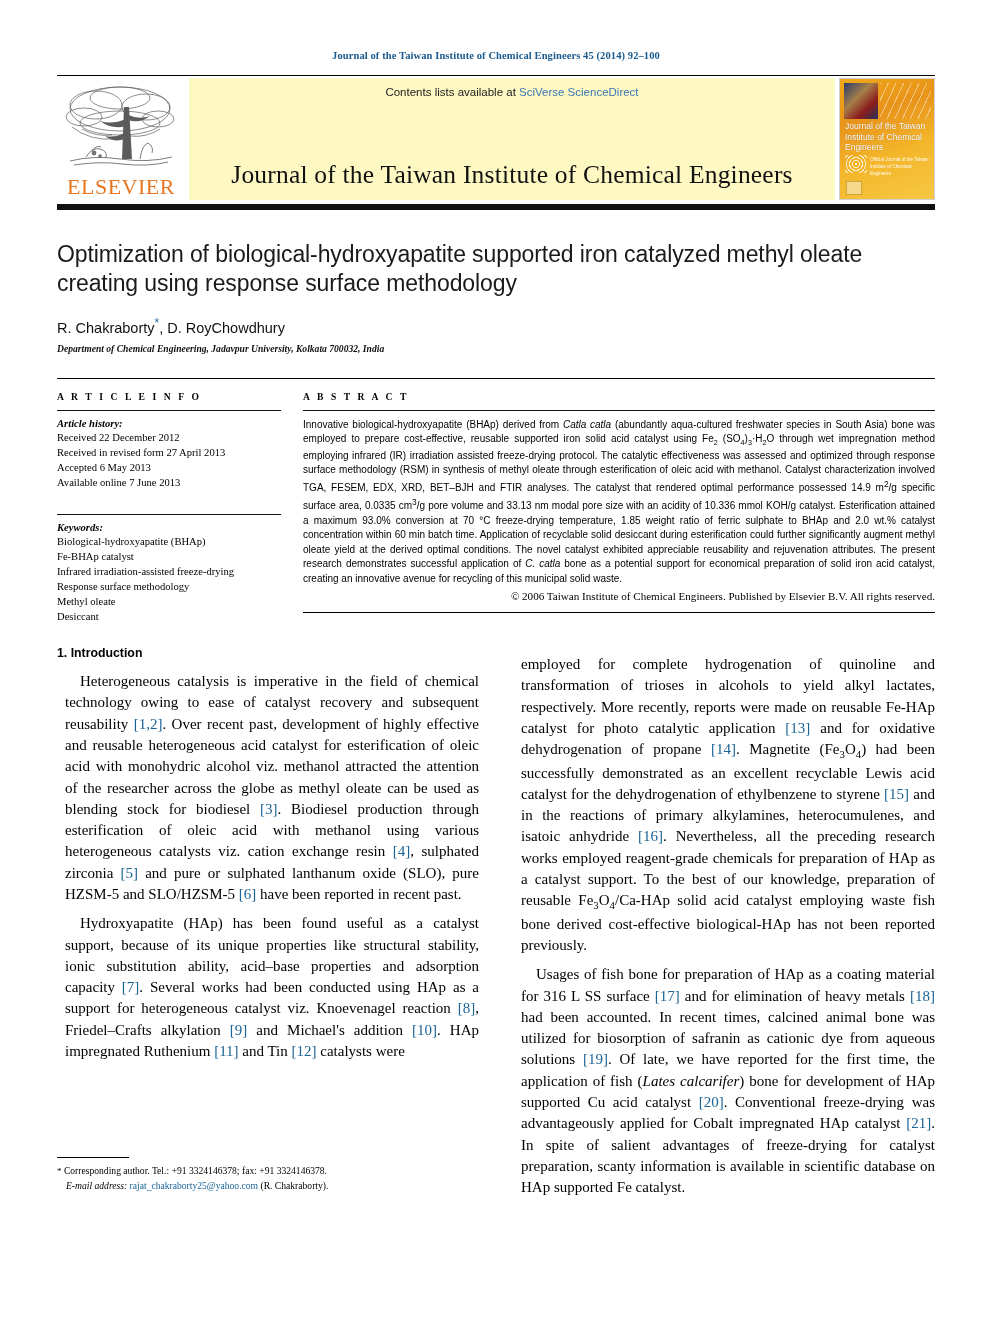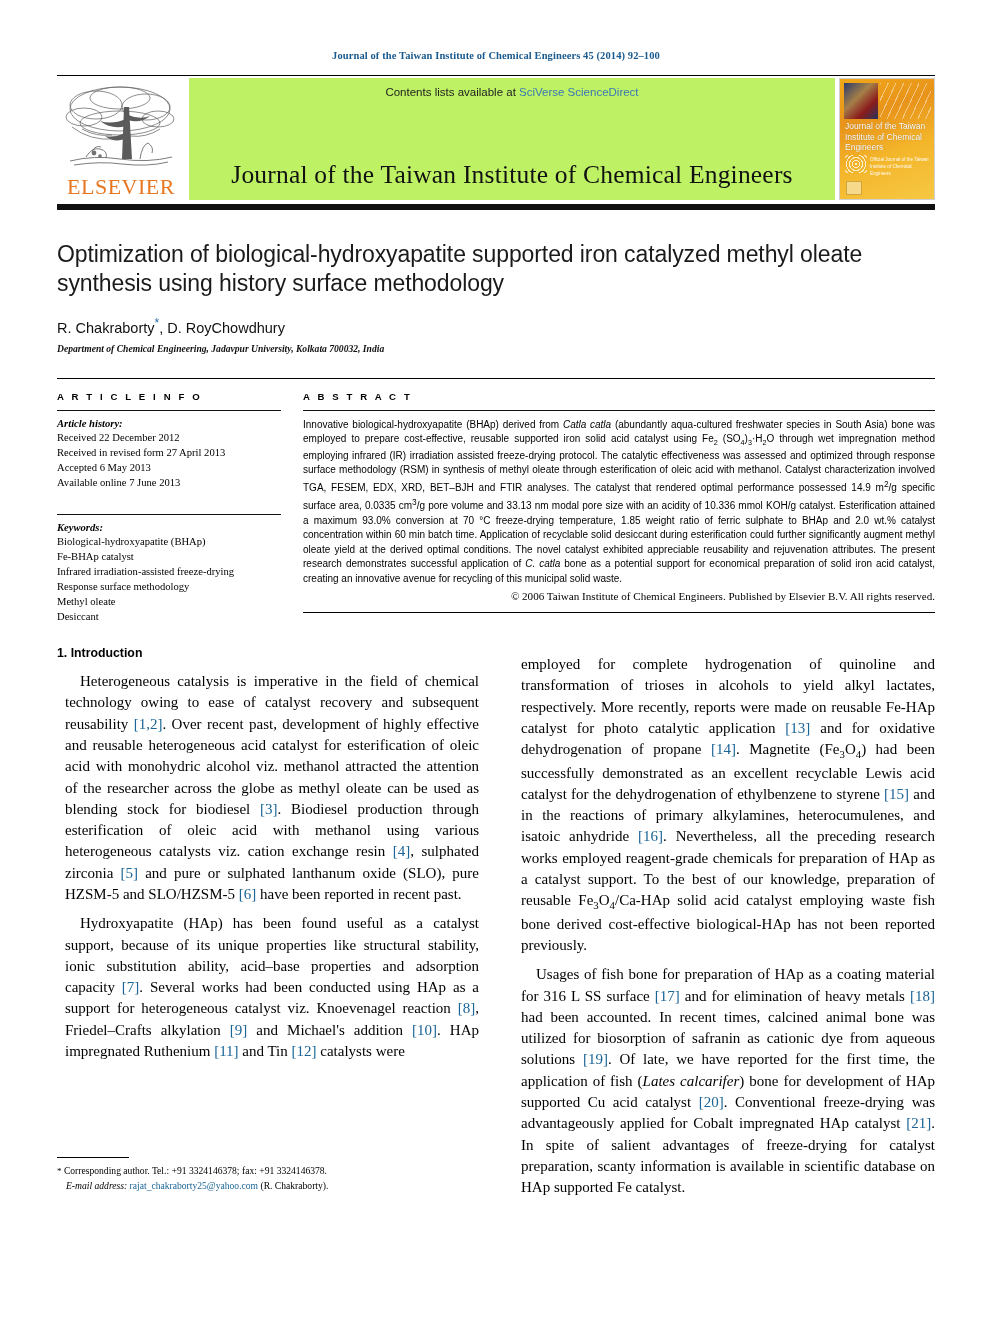--- a/index.html
+++ b/index.html
@@ -36,21 +36,21 @@
     display:flex; flex-direction:column; justify-content:flex-end;
     align-items:center; padding-bottom:2px;
   }
   .tree-svg { display:block; }
   .elsevier-word {
     font-family:"Liberation Serif", serif;
     color:#E87722; font-size:22px; letter-spacing:0.5px;
     line-height:1; margin-top:1px;
   }
   .mast-center {
-    flex:1; background:#bef264; position:relative;
+    flex:1; background:#fef9c3; position:relative;
     display:flex; flex-direction:column; justify-content:space-between;
     padding:8px 0 10px 0; margin-left:4px; margin-right:4px;
   }
   .contents-line {
     text-align:center; font-family:"Liberation Sans", sans-serif;
     font-size:11.5px; color:#222;
   }
   .contents-line .sd { color:#3a77b5; }
   .journal-title {
     text-align:center;
@@ -117,21 +117,21 @@
   
   .infoabs {
     margin:24px 57px 0 57px;
     border-top:1.5px solid #000;
     padding-top:12px;
     display:flex;
   }
   .col-info { width:246px; flex:0 0 246px; padding-right:22px; }
   .col-abs  { flex:1; }
   .sec-head {
-    font-family:Liberation Sans, sans-serif;
+    font-family:Liberation Serif, serif;
     font-weight:bold; font-size:9.6px; letter-spacing:2.6px;
     margin-bottom:8px;
   }
   .hr-thin { border-top:1px solid #111; margin:5px 0 7px 0; }
   .info-label {
     font-family:"Liberation Serif", serif;
     font-style:italic; font-weight:bold; font-size:10.6px; margin-bottom:1px;
   }
   .info-item {
     font-family:"Liberation Serif", serif;
@@ -258,21 +258,21 @@
         <div class="cmark"></div>
         <div class="cbody">Official Journal of the Taiwan Institute of Chemical Engineers</div>
         <div class="clogo"></div>
       </div>
 
     </div>
     <div class="rule-thick"></div>
   </div>
 
   <div class="titleblock">
-    <h1 class="article-title">Optimization of biological-hydroxyapatite supported iron catalyzed methyl oleate synthesis using history surface methodology</h1>
+    <h1 class="article-title">Optimization of biological-hydroxyapatite supported iron catalyzed methyl oleate creating using response surface methodology</h1>
     <div class="authors"><span>R. Chakraborty</span><sup>*</sup><span>, D. RoyChowdhury</span></div>
     <div class="affiliation">Department of Chemical Engineering, Jadavpur University, Kolkata 700032, India</div>
   </div>
 
   <div class="infoabs">
 
     <div class="col-info">
       <div class="sec-head">A R T I C L E   I N F O</div>
       <div class="hr-thin"></div>
       <div class="info-label">Article history:</div>

